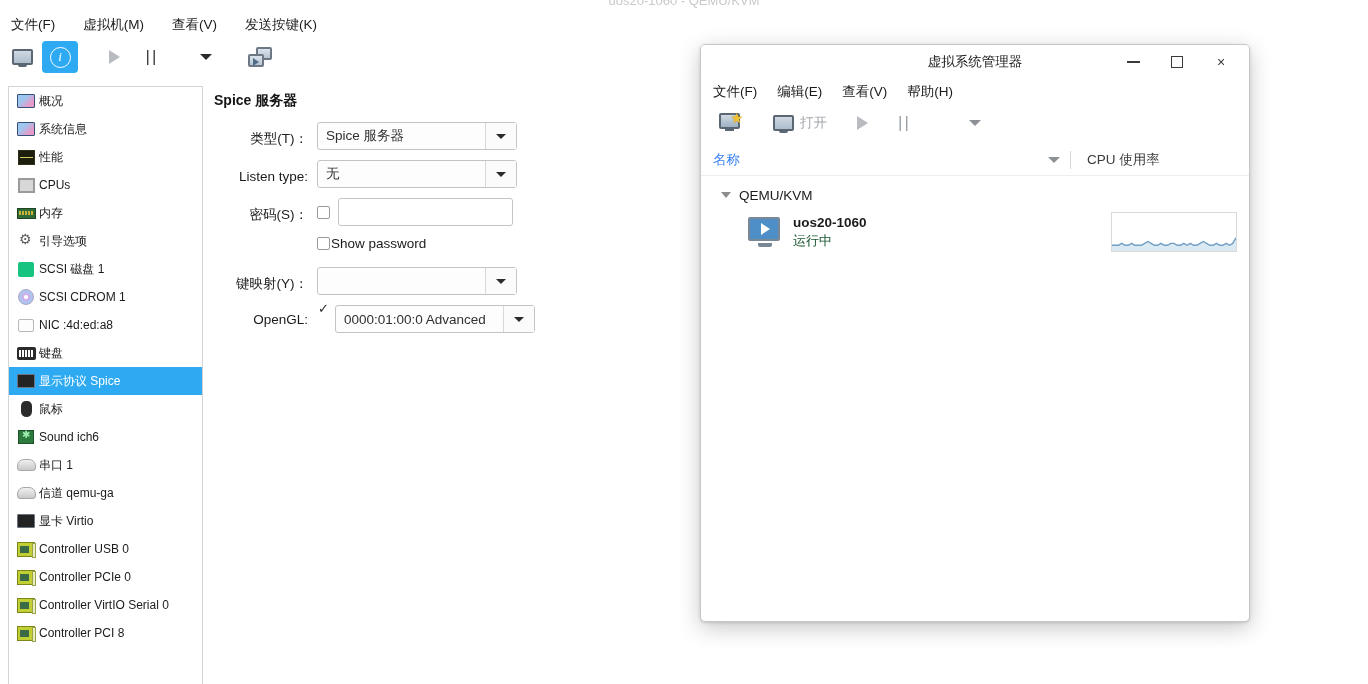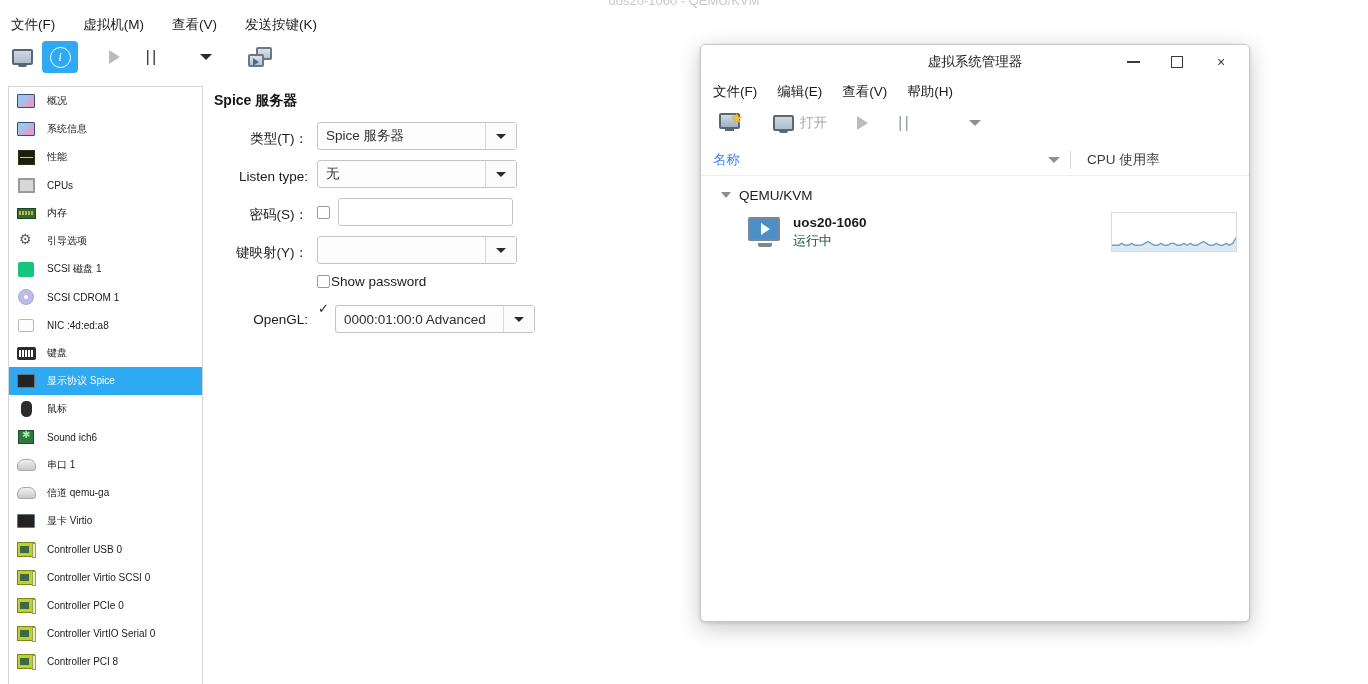--- a/index.html
+++ b/index.html
@@ -101,22 +101,22 @@
   
   .sidebar {
     position: absolute; left: 8px; top: 86px;
     width: 195px; height: 598px;
     border: 1px solid #d4d4d4; border-bottom: none;
     background: #fff; box-sizing: border-box;
     overflow: hidden;
   }
   .hw-item {
     display: flex; align-items: center;
-    height: 28px; padding-left: 6px; gap: 10px;
-    font-size: 10px; color: #1a1a1a;
+    height: 28px; padding-left: 6px; gap: 2px;
+    font-size: 12px; color: #1a1a1a;
     white-space: nowrap;
   }
   .hw-item.selected { background: #2eaaf2; color: #ffffff; }
   .hw-ic {
     width: 22px; min-width: 22px; height: 18px;
     display:flex; align-items:center; justify-content:center;
   }
 
   
   .ic-mon-pink { width:18px;height:14px;border:1.5px solid #33507a;border-radius:1px;
@@ -415,26 +415,20 @@
     <div class="hw-item">
       <span class="hw-ic">
           <span class="ic-ctrl"></span>
         </span>
       <span>Controller USB 0</span>
     </div>
     <div class="hw-item">
       <span class="hw-ic">
           <span class="ic-ctrl"></span>
         </span>
-      <span>Controller Virtio SCSI 0</span>
-    </div>
-    <div class="hw-item">
-      <span class="hw-ic">
-          <span class="ic-ctrl"></span>
-        </span>
       <span>Controller PCIe 0</span>
     </div>
     <div class="hw-item">
       <span class="hw-ic">
           <span class="ic-ctrl"></span>
         </span>
       <span>Controller VirtIO Serial 0</span>
     </div>
     <div class="hw-item">
       <span class="hw-ic">
@@ -468,35 +462,35 @@
     </div>
 
     <div class="frow">
       <div class="flabel">密码(S)：</div>
       <div style="display:flex;align-items:center;gap:8px;">
         <span class="cbx"></span>
         <span class="textfield" title=""></span>
       </div>
     </div>
 
+    <div class="frow" style="margin-bottom:16px;">
+      <div class="flabel"></div>
+      <div class="inline-cbx">
+        <span class="cbx"></span>
+        <span>Show password</span>
+      </div>
+    </div>
+
     <div class="frow">
       <div class="flabel">键映射(Y)：</div>
       <div class="combo">
         <span class="val"></span>
         <span class="arrowbox">
             <span class="caret-dn"></span>
           </span>
-      </div>
-    </div>
-
-    <div class="frow" style="margin-bottom:16px;">
-      <div class="flabel"></div>
-      <div class="inline-cbx">
-        <span class="cbx"></span>
-        <span>Show password</span>
       </div>
     </div>
 
     <div class="frow">
       <div class="flabel" style="padding-top:0;">OpenGL:</div>
       <div style="display:flex;flex-direction:row;gap:5px;">
         <span class="cbx checked" style="border:none;"></span>
         <div class="combo">
           <span class="val">0000:01:00:0 Advanced</span>
           <span class="arrowbox">

